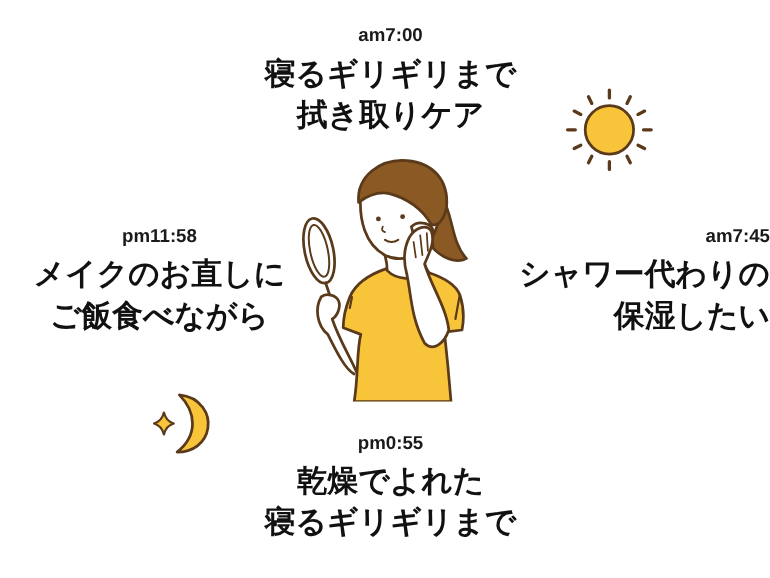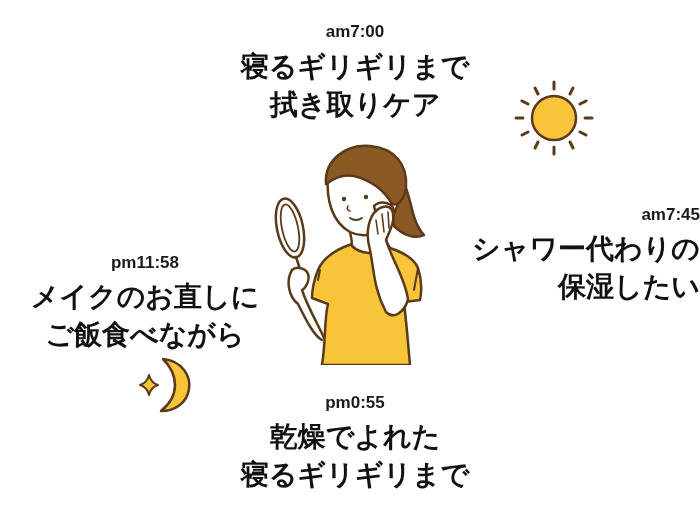--- a/index.html
+++ b/index.html
@@ -30,21 +30,21 @@
       font-weight: bold;
       font-size: 28px;
       line-height: 38px;
       letter-spacing: 0px;
       color: #111111;
       white-space: nowrap;
     }
     #block-top { left: 210px; top: 22px; width: 290px; }
     #block-top .time { margin-bottom: 6px; }
     #block-left { left: 5px; top: 205px; width: 280px; }
-    #block-left .time { margin-bottom: 5px; margin-top: 48px; }
+    #block-left .time { margin-bottom: 5px; }
     #block-right { left: 425px; top: 205px; width: 275px; text-align: right; }
     #block-right .time { margin-bottom: 5px; }
     #block-bottom { left: 210px; top: 393px; width: 290px; }
     #block-bottom .time { margin-bottom: 5px; }
 
     .illus {
       position: absolute;
     }
   </style>
 </head>

